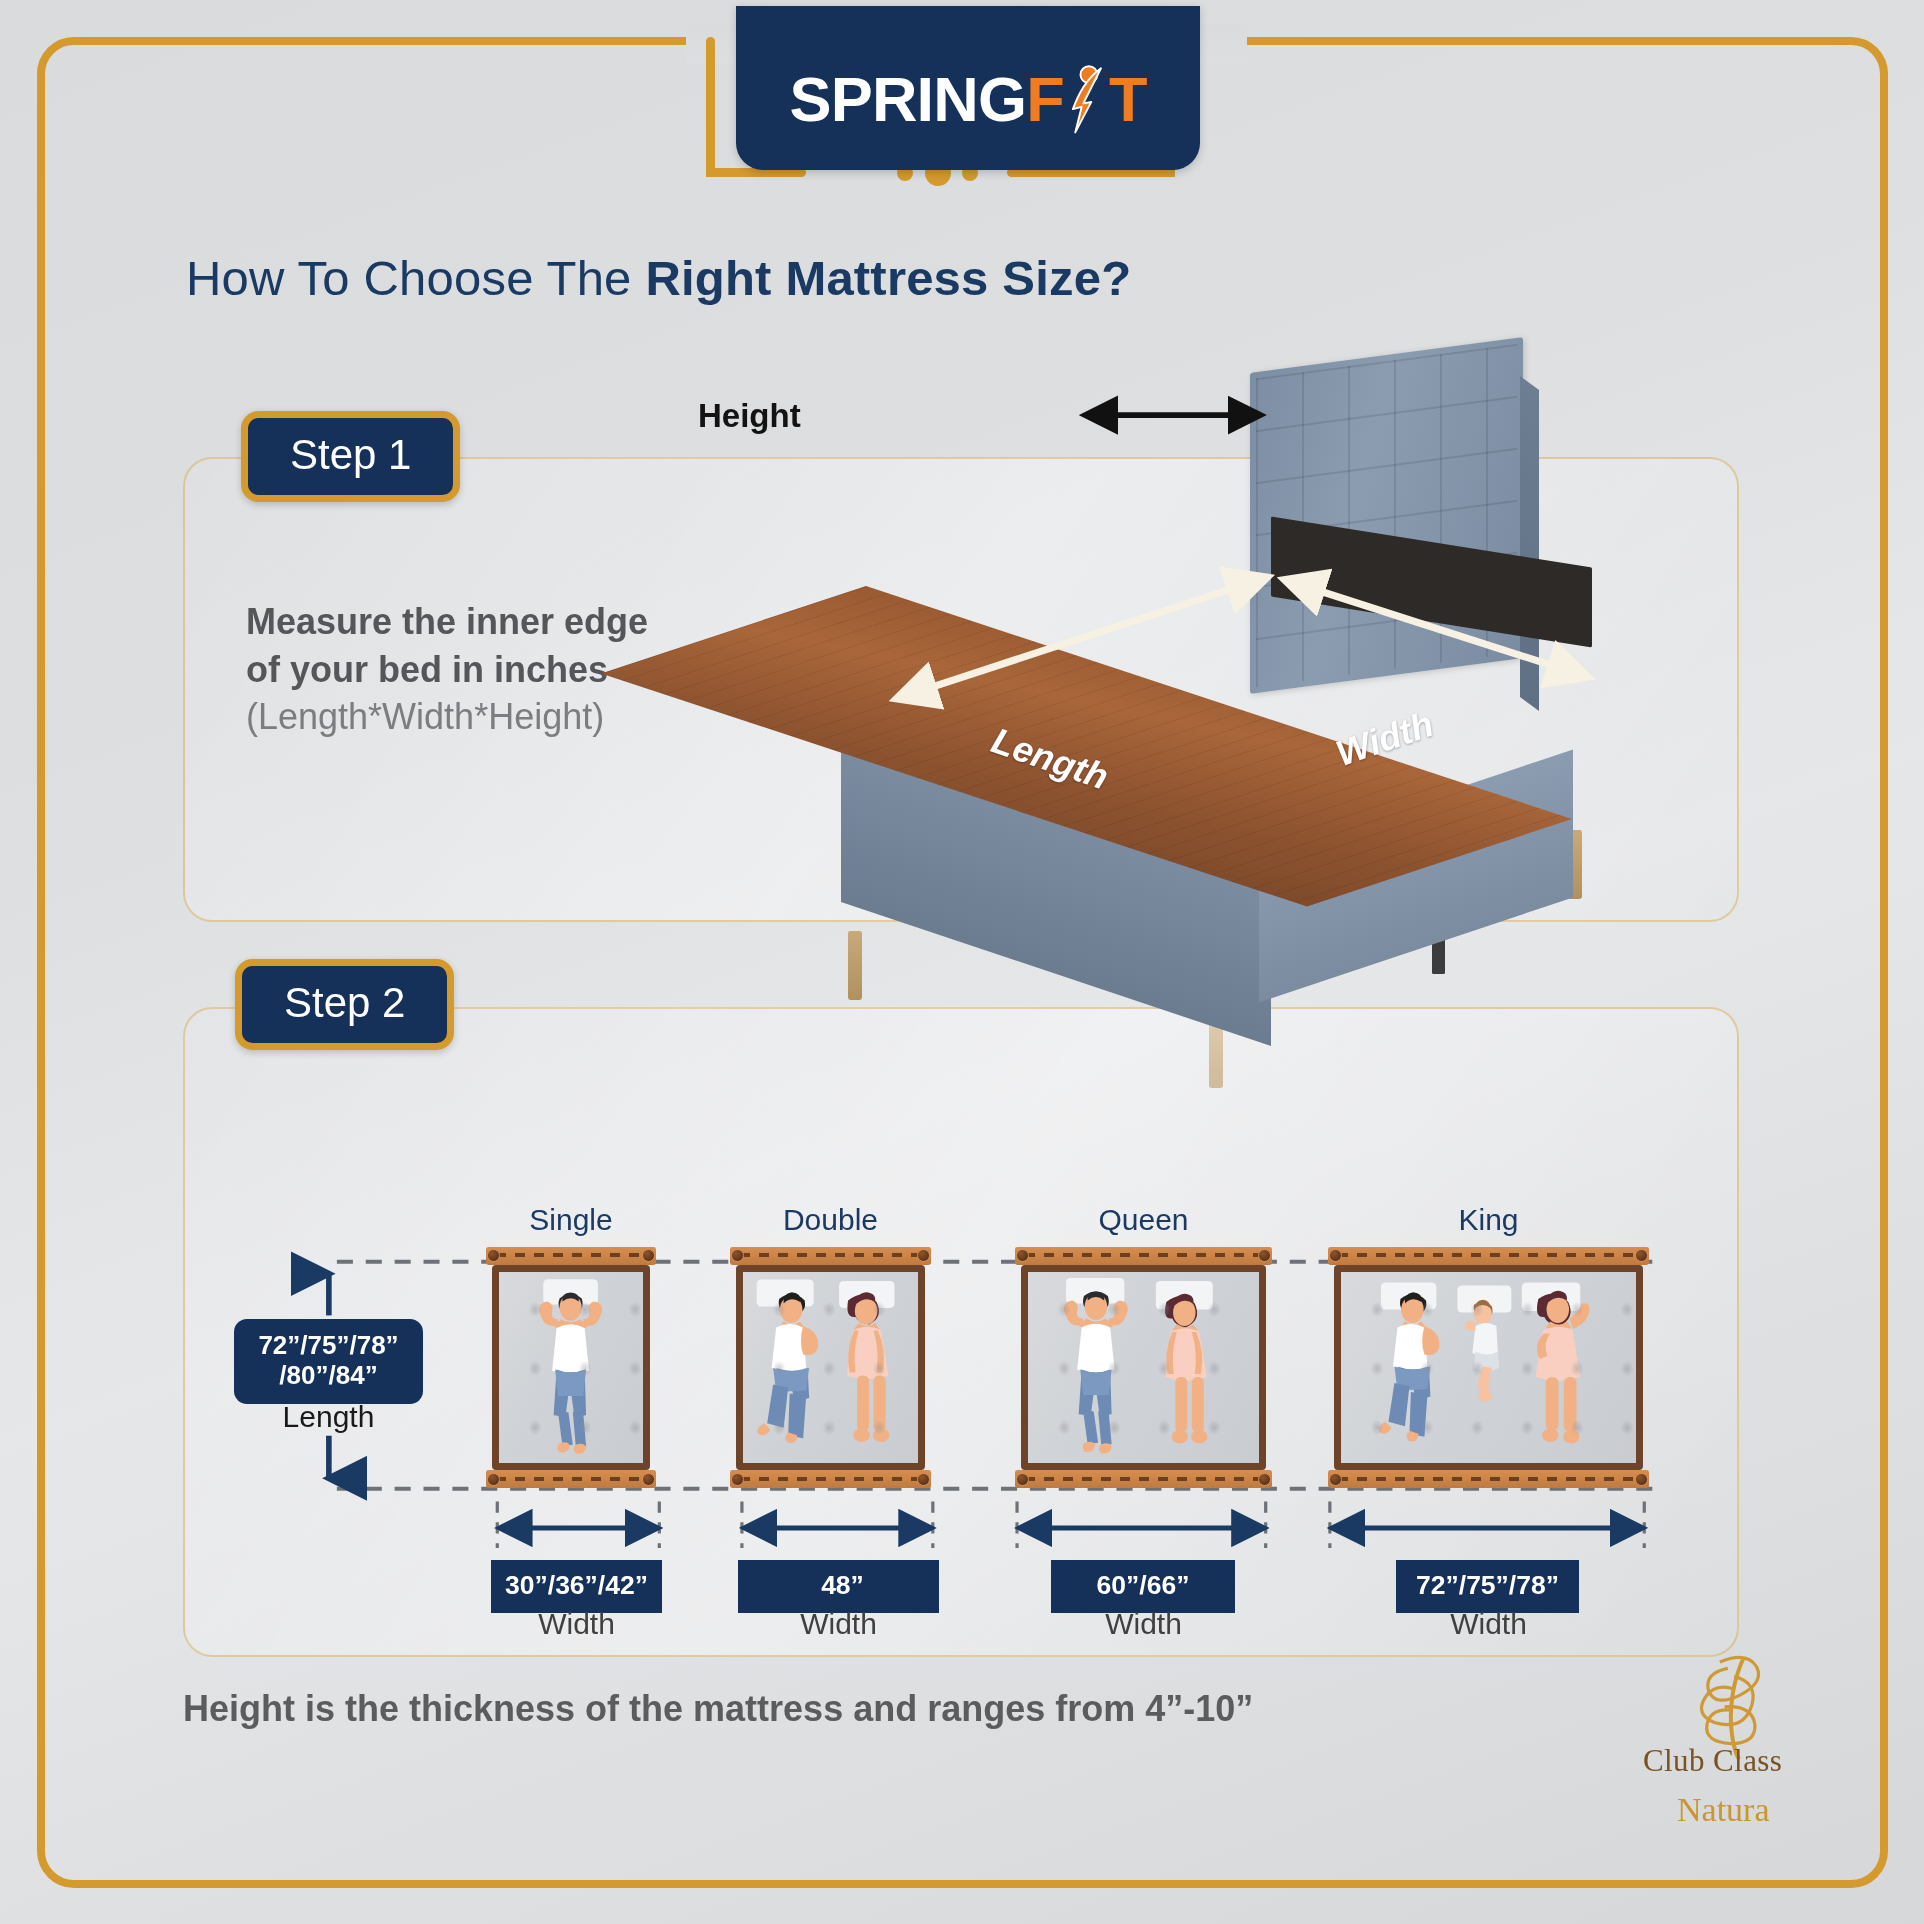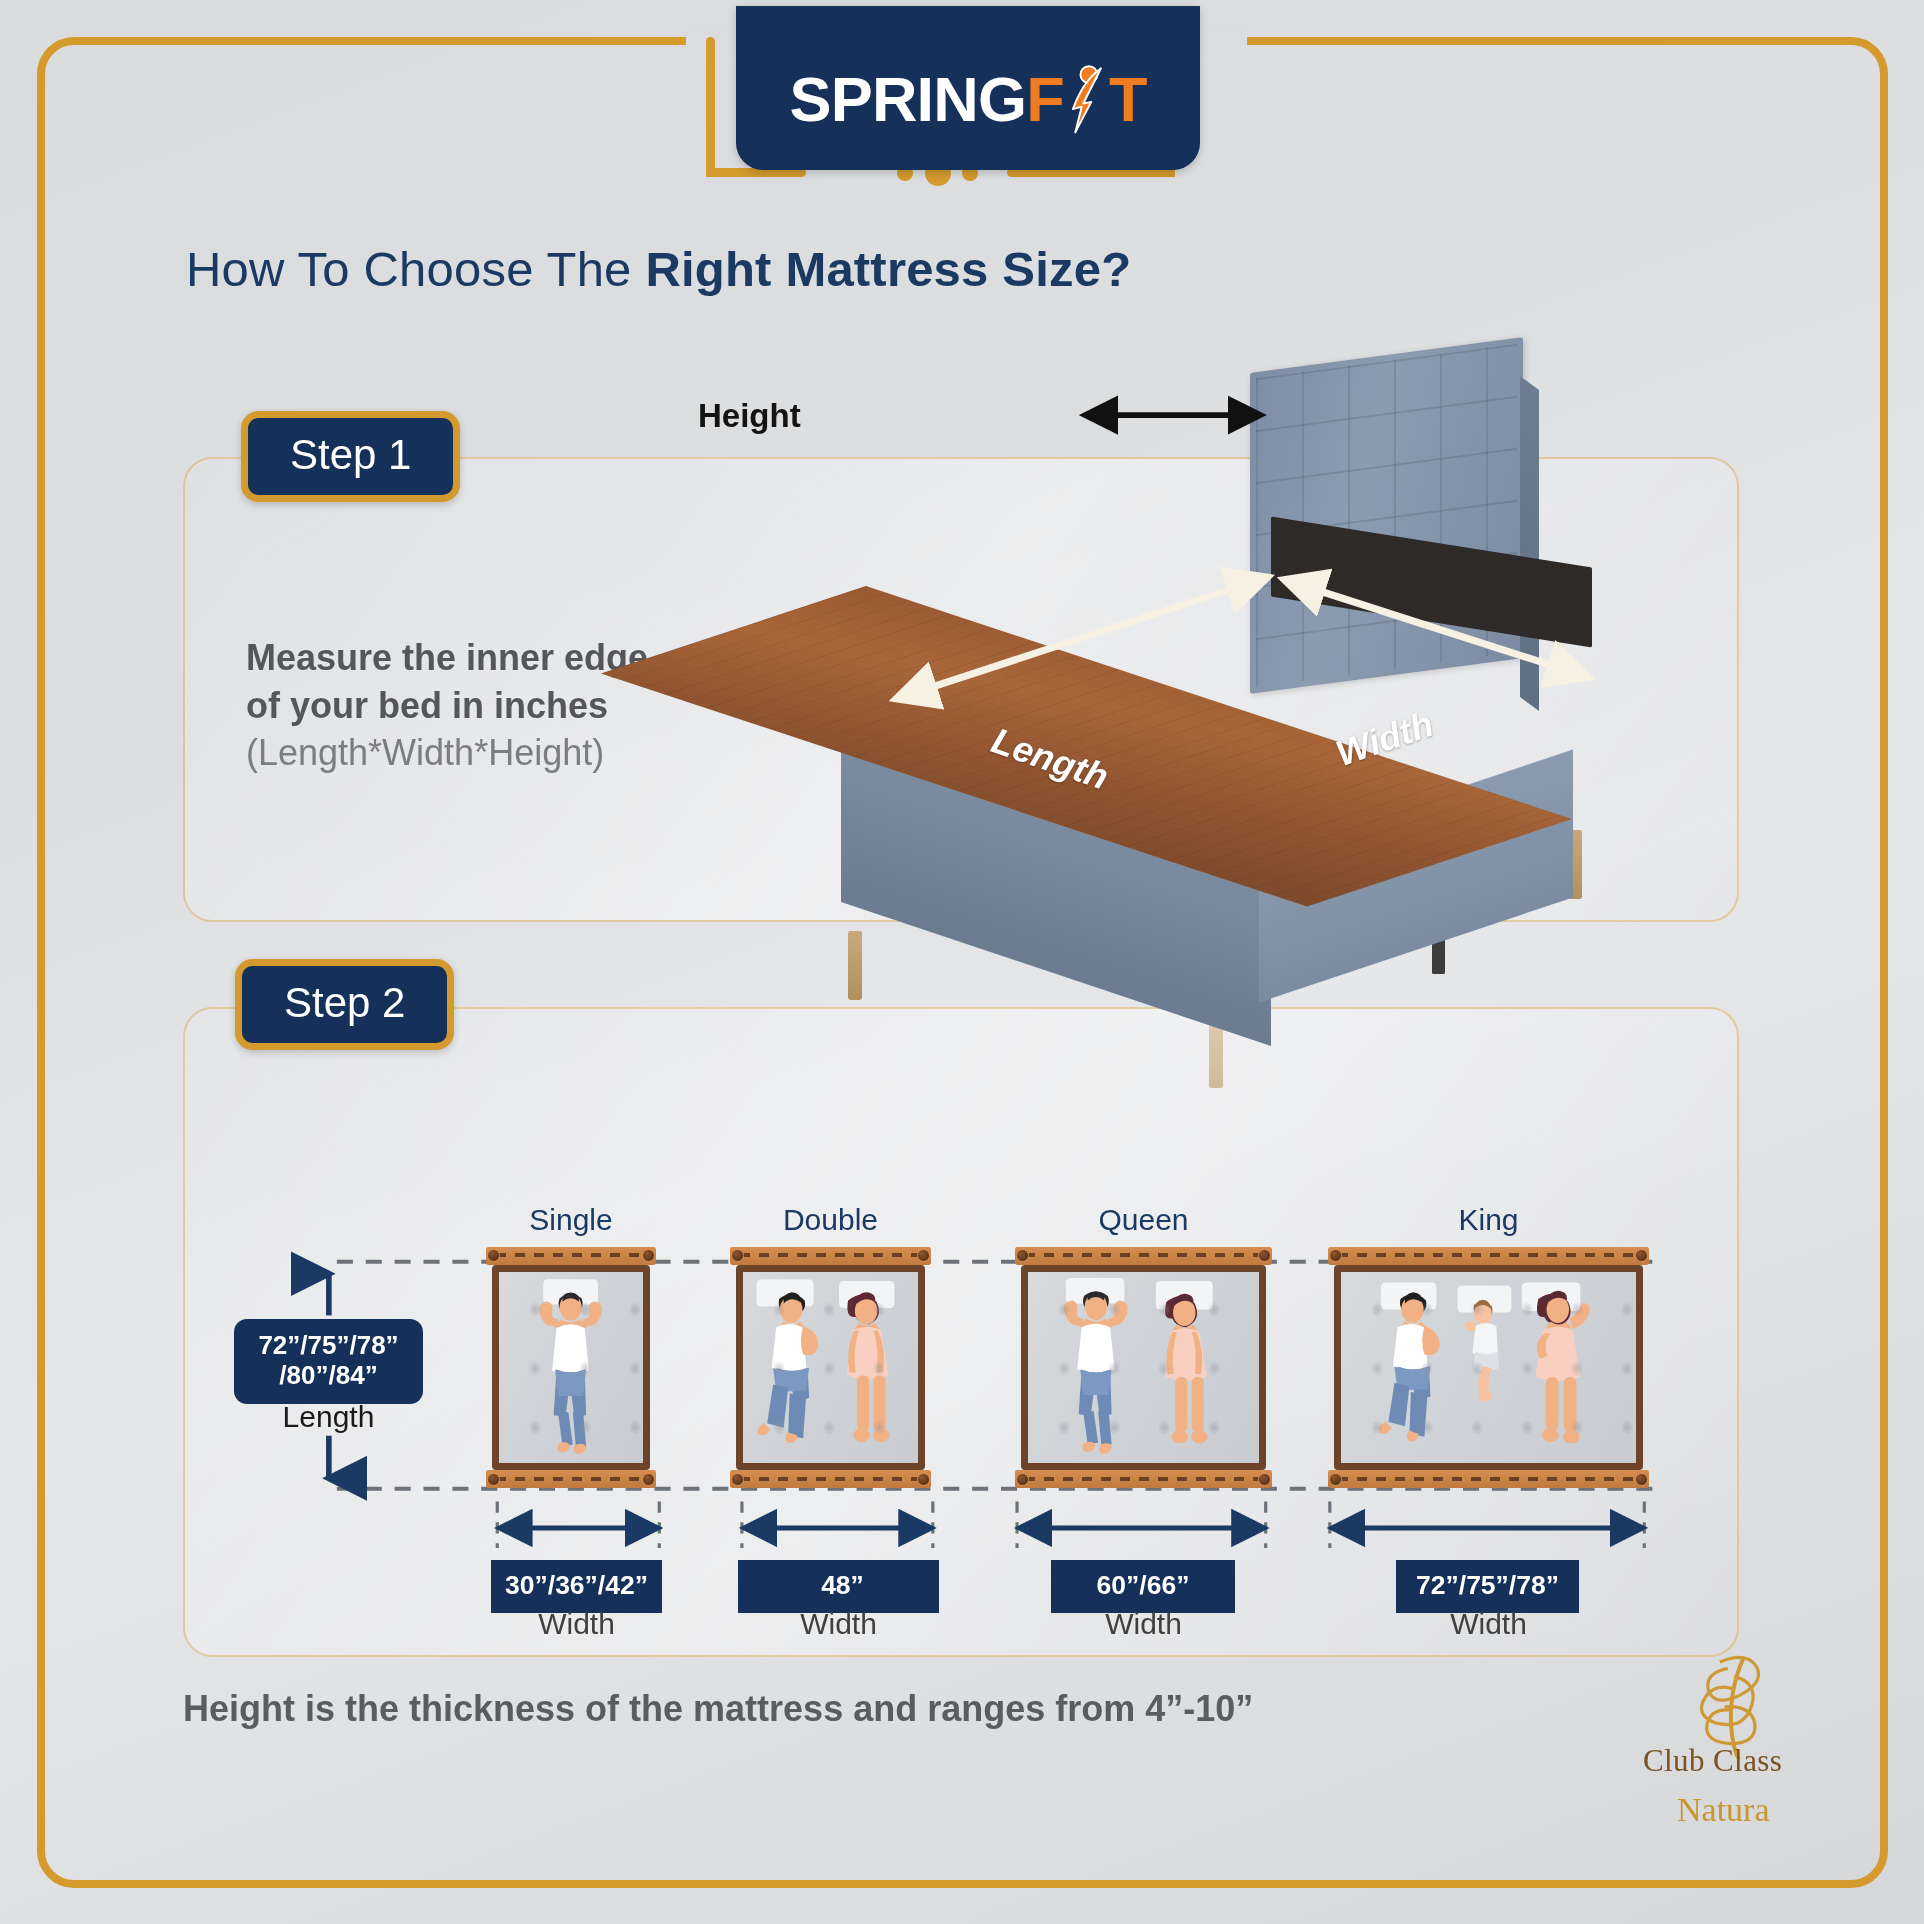--- a/index.html
+++ b/index.html
@@ -57,21 +57,21 @@
     font-size: 63px; font-weight: bold; letter-spacing: -0.8px;
     line-height: 1; position: relative; top: 11.2px;
   }
   .logo-spring { color: #ffffff; }
   .logo-f { color: #f07c22; }
   .logo-runner { position: relative; width: 45px; height: 69px; display: inline-block; }
   .logo-t { color: #f07c22; }
 
   
   .headline {
-    position: absolute; left: 186px; top: 241px;
+    position: absolute; left: 186px; top: 250px;
     font-size: 49px; color: #1b3a63; letter-spacing: 0.2px;
   }
   .headline .bold { font-weight: bold; }
 
   
   .panel {
     position: absolute;
     border: 2.4px solid rgba(212,154,45,.40);
     border-radius: 29px;
     background: linear-gradient(125deg, rgba(255,255,255,.10), rgba(255,255,255,.42) 48%, rgba(255,255,255,.06));
@@ -89,21 +89,21 @@
     padding: 13px 42px 16px 42px;
     z-index: 5;
     box-shadow: 0 2.4px 7.2px rgba(0,0,0,.18);
   }
   #step1-badge { left: 241px; top: 411px; }
   #step2-badge { left: 235px; top: 959px; }
 
   
   .step1-text {
     position: absolute; left: 246px; top: 598px;
-    font-size: 36px; line-height: 1.32; color: #58585a; margin-top: 36px;
+    font-size: 36px; line-height: 1.32; color: #58585a;
   }
   .step1-text .strong { font-weight: bold; color: #55565a; }
   .step1-text .light { color: #7c7d80; }
 
   
   .bed-scene { position: absolute; left: 810px; top: 341px; width: 874px; height: 594px; }
   .headboard {
     position: absolute; left: 440px; top: 14.4px; width: 273px; height: 321px;
     background: linear-gradient(105deg,#7d8ea4 0%, #8b9cb1 40%, #7b8ca2 100%);
     transform: skewY(-7.5deg);

